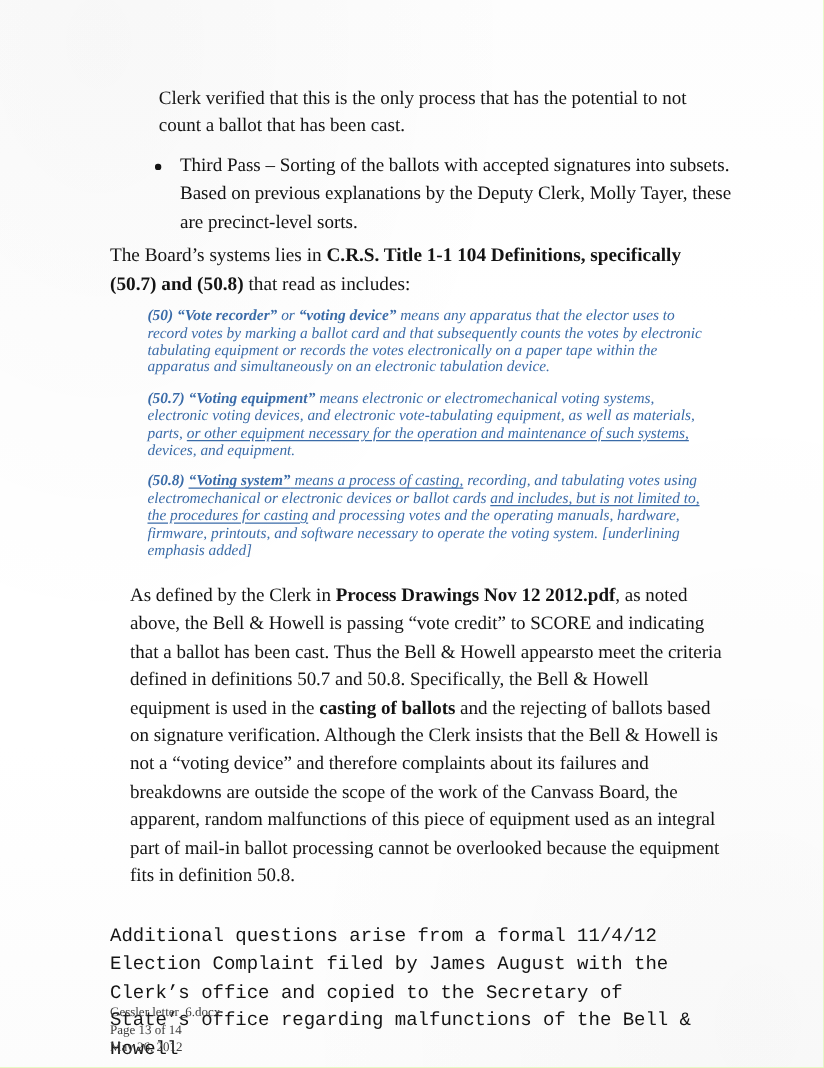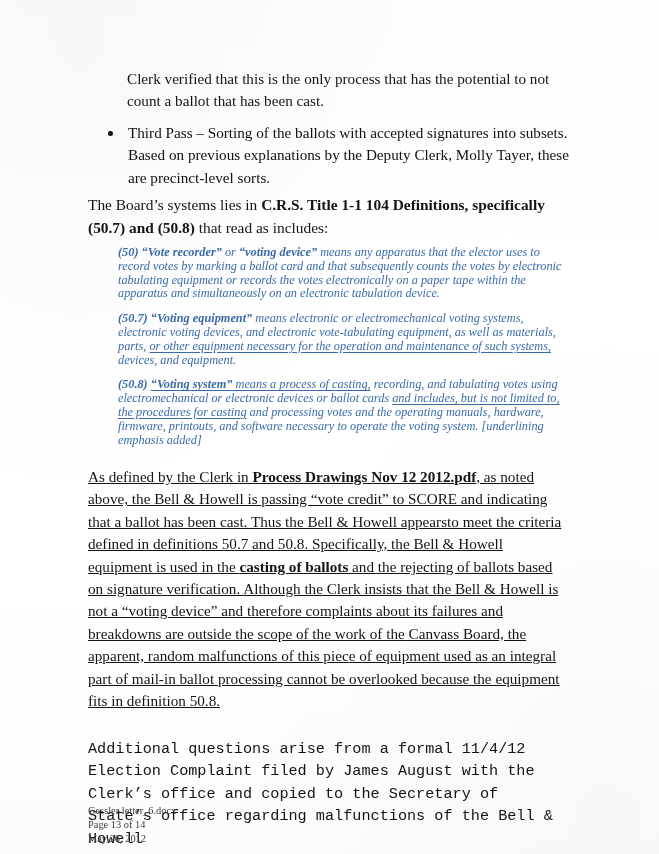--- a/index.html
+++ b/index.html
@@ -43,21 +43,21 @@
     color: #141414;
   }
   .cont-para {
     position: absolute;
     left: 127px;
     top: 68px;
     width: 440px;
   }
   .bullet-list {
     position: absolute;
-    left: 104px;
+    left: 120px;
     top: 122px;
     width: 470px;
     margin: 0;
     padding: 0;
     list-style: none;
   }
   .bullet-item {
     position: relative;
     padding-left: 24px;
     font-size: 15.2px;
@@ -75,24 +75,23 @@
   .lead-para {
     position: absolute;
     left: 88px;
     top: 194px;
     width: 478px;
     font-size: 15.4px;
     line-height: 22.6px;
   }
   .body-para-1 {
     position: absolute;
-    left: 88px;
+    left: 104px;
     top: 466px;
     width: 482px;
-    text-decoration: underline;
   }
   .body-para-2 {
     position: absolute;
     left: 88px;
     top: 738px;
     width: 482px;
     font-family: Liberation Mono, monospace;
   }
   b, .b { font-weight: bold; }
 

